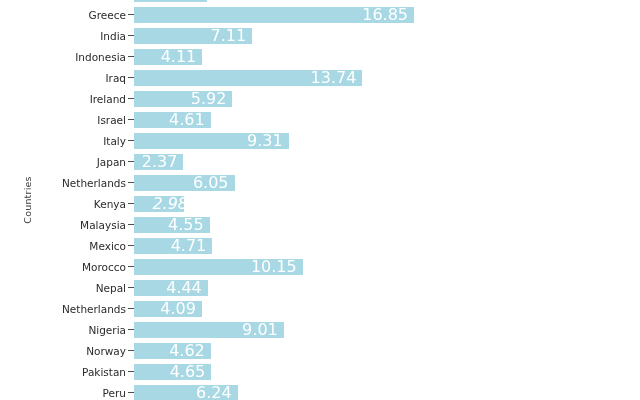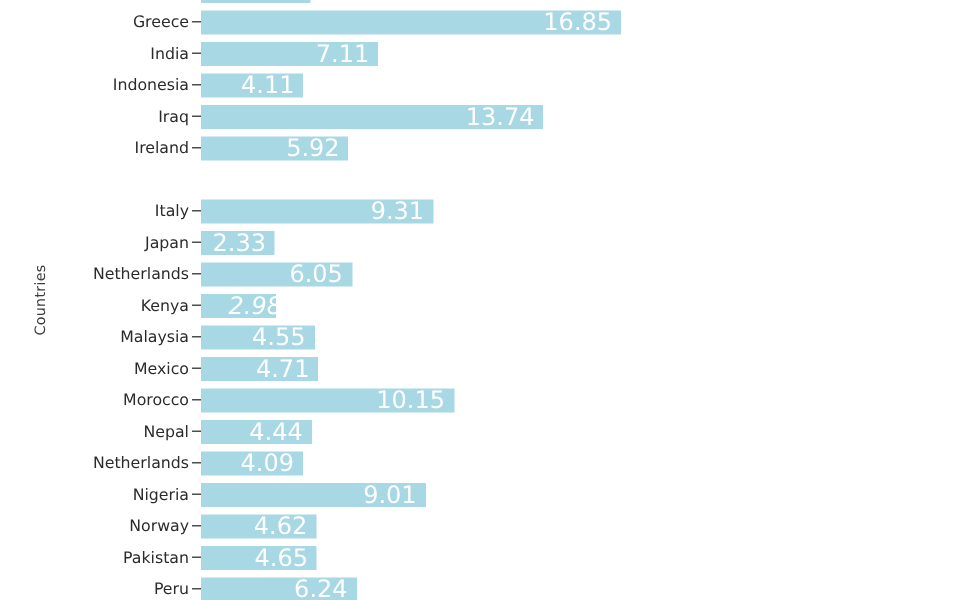--- a/index.html
+++ b/index.html
@@ -122,31 +122,37 @@
         <div class="tick"></div>
         <div class="bar" style="width: 228.359px; background: rgb(167, 216, 228);"></div>
         <div class="bar-value" style="left: 356.359px; transform: translateX(-100%);">13.74</div>
       </div>
       <div class="row" style="top: 90.5px;">
         <div class="cat-label">Ireland</div>
         <div class="tick"></div>
         <div class="bar" style="width: 98.3904px; background: rgb(167, 216, 228);"></div>
         <div class="bar-value" style="left: 226.39px; transform: translateX(-100%);">5.92</div>
       </div>
+      <div class="row" style="top: 111.5px;">
+        <div class="cat-label">Israel</div>
+        <div class="tick"></div>
+        <div class="bar" style="width: 76.6182px; background: rgb(167, 216, 228);"></div>
+        <div class="bar-value" style="left: 204.618px; transform: translateX(-100%);">4.61</div>
+      </div>
       <div class="row" style="top: 132.5px;">
         <div class="cat-label">Italy</div>
         <div class="tick"></div>
         <div class="bar" style="width: 154.732px; background: rgb(167, 216, 228);"></div>
         <div class="bar-value" style="left: 282.732px; transform: translateX(-100%);">9.31</div>
       </div>
       <div class="row" style="top: 153.5px;">
         <div class="cat-label">Japan</div>
         <div class="tick"></div>
         <div class="bar" style="width: 49.3614px; background: rgb(167, 216, 228);"></div>
-        <div class="bar-value" style="left: 177.361px; transform: translateX(-100%);">2.33</div>
+        <div class="bar-value" style="left: 177.361px; transform: translateX(-100%);">2.37</div>
       </div>
       <div class="row" style="top: 174.5px;">
         <div class="cat-label">Netherlands</div>
         <div class="tick"></div>
         <div class="bar" style="width: 100.551px; background: rgb(167, 216, 228);"></div>
         <div class="bar-value" style="left: 228.551px; transform: translateX(-100%);">6.05</div>
       </div>
       <div class="row" style="top: 195.5px;">
         <div class="cat-label">Kenya</div>
         <div class="tick"></div>

